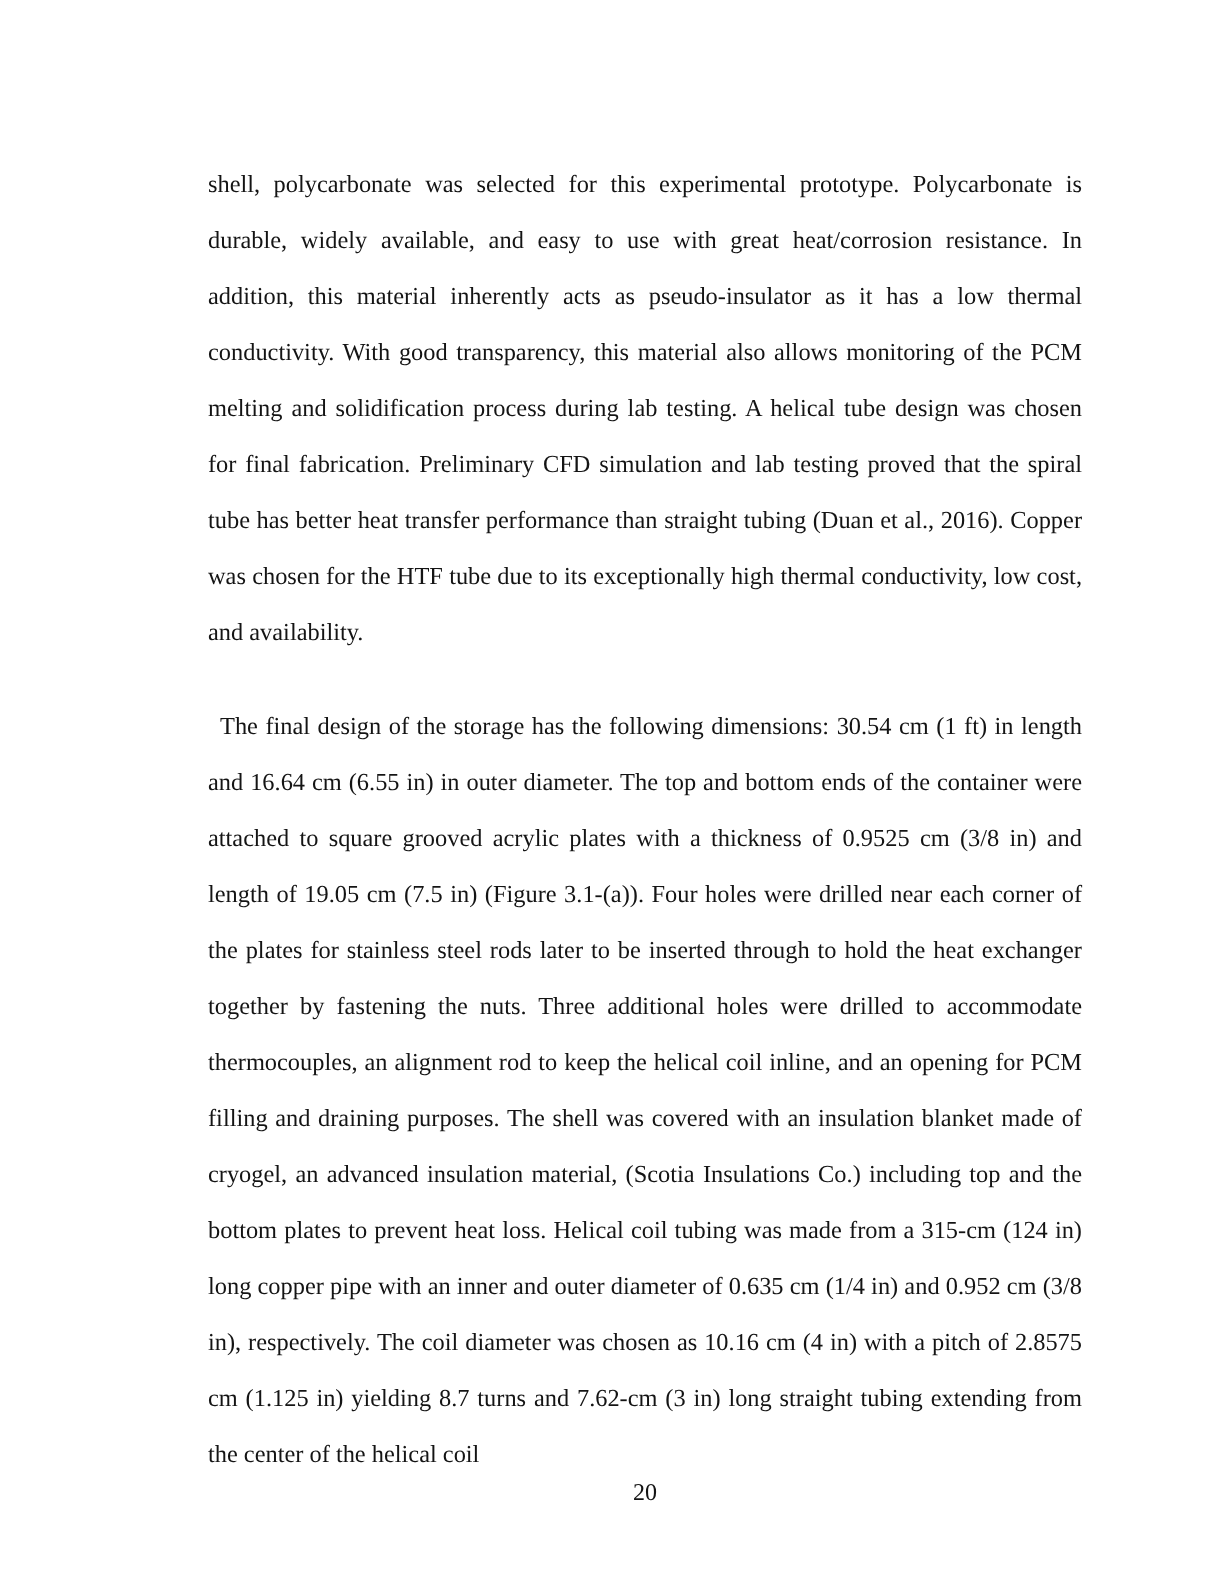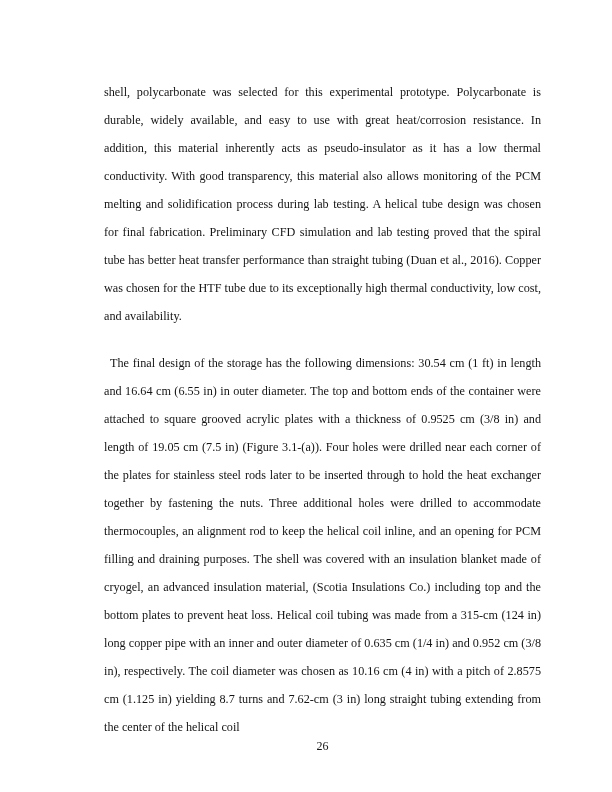--- a/index.html
+++ b/index.html
@@ -45,14 +45,14 @@
   }
 </style>
 </head>
 <body>
 
 <div class="page">
   <div class="text-block">
     <p>shell, polycarbonate was selected for this experimental prototype. Polycarbonate is durable, widely available, and easy to use with great heat/corrosion resistance. In addition, this material inherently acts as pseudo-insulator as it has a low thermal conductivity. With good transparency, this material also allows monitoring of the PCM melting and solidification process during lab testing. A helical tube design was chosen for final fabrication. Preliminary CFD simulation and lab testing proved that the spiral tube has better heat transfer performance than straight tubing (Duan et al., 2016). Copper was chosen for the HTF tube due to its exceptionally high thermal conductivity, low cost, and availability.</p>
     <p class="indented">The final design of the storage has the following dimensions: 30.54 cm (1 ft) in length and 16.64 cm (6.55 in) in outer diameter. The top and bottom ends of the container were attached to square grooved acrylic plates with a thickness of 0.9525 cm (3/8 in) and length of 19.05 cm (7.5 in) (Figure 3.1-(a)). Four holes were drilled near each corner of the plates for stainless steel rods later to be inserted through to hold the heat exchanger together by fastening the nuts. Three additional holes were drilled to accommodate thermocouples, an alignment rod to keep the helical coil inline, and an opening for PCM filling and draining purposes. The shell was covered with an insulation blanket made of cryogel, an advanced insulation material, (Scotia Insulations Co.) including top and the bottom plates to prevent heat loss. Helical coil tubing was made from a 315-cm (124 in) long copper pipe with an inner and outer diameter of 0.635 cm (1/4 in) and 0.952 cm (3/8 in), respectively. The coil diameter was chosen as 10.16 cm (4 in) with a pitch of 2.8575 cm (1.125 in) yielding 8.7 turns and 7.62-cm (3 in) long straight tubing extending from the center of the helical coil</p>
   </div>
-  <div class="page-number">26</div>
+  <div class="page-number">20</div>
 </div>
 
 </body></html>

